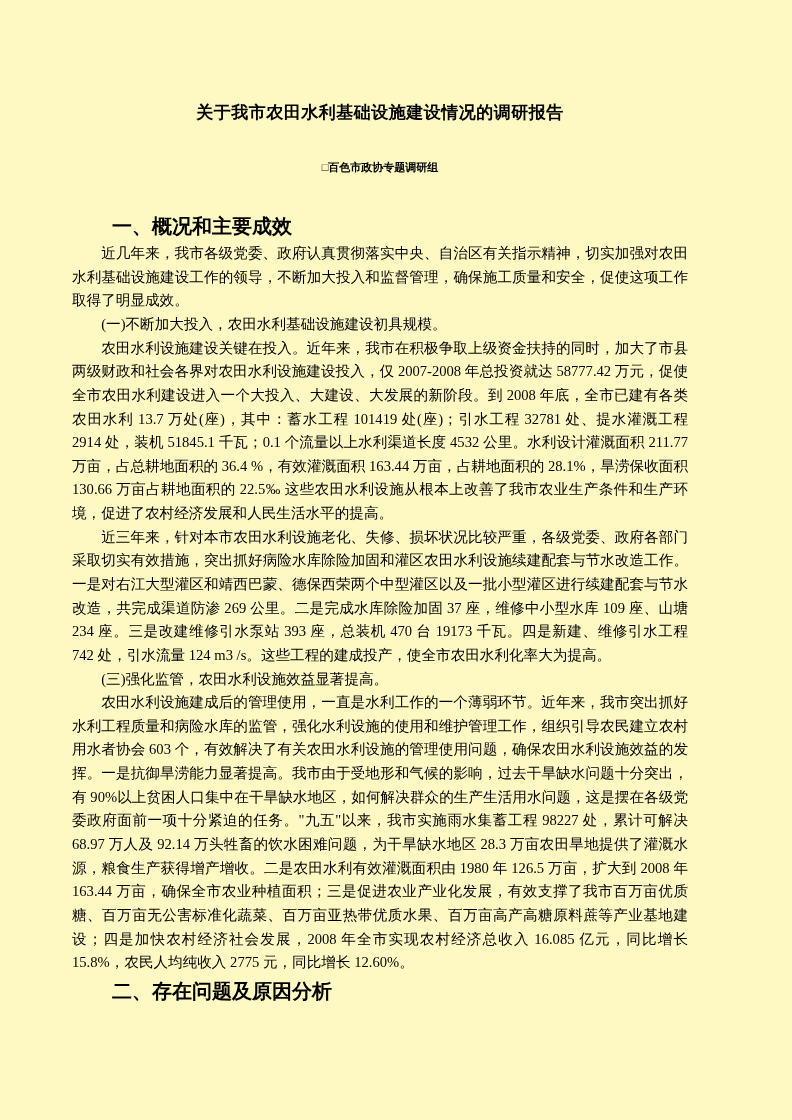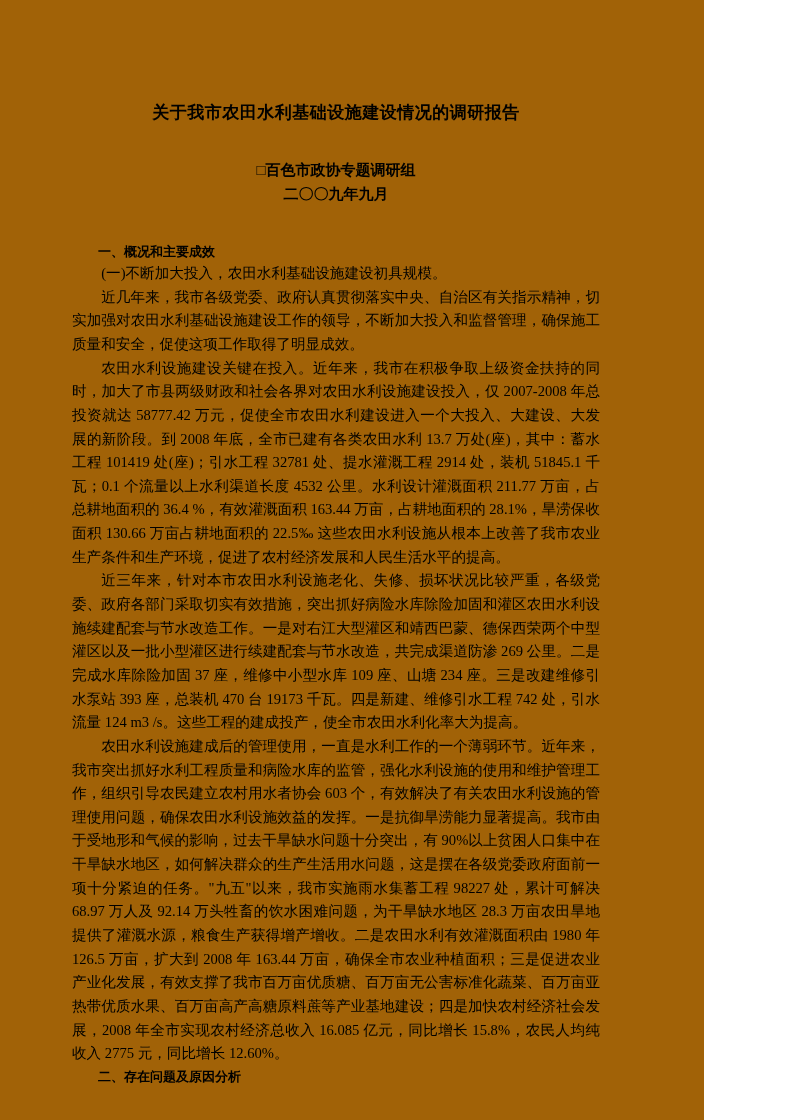--- a/index.html
+++ b/index.html
@@ -1,23 +1,23 @@
 <!DOCTYPE html>
 <html><head>
 <meta charset="utf-8">
 <style>
   html, body {
     margin: 0;
     padding: 0;
     background: #ffffff;
   }
   .page {
-    width: 704px;
+    width: 792px;
     height: 1120px;
-    background: #a16207;
+    background: #fef9c3;
     position: relative;
     box-sizing: border-box;
     padding: 90px 104px 40px 72px;
     font-family: "Liberation Serif", "DejaVu Serif", serif;
     color: #000000;
   }
   .doc-title {
     text-align: center;
     font-size: 17px;
     font-weight: bold;
@@ -25,59 +25,59 @@
     margin-top: 10px;
     margin-bottom: 0;
     line-height: 1.5;
   }
   .byline-block {
     text-align: center;
     margin-top: 32px;
     margin-bottom: 0;
   }
   .byline {
-    font-size: 15px;
+    font-size: 11px;
     font-weight: bold;
     line-height: 1.65;
   }
   .body-block {
     margin-top: 34px;
   }
   p.para {
     margin: 0;
     font-size: 14.6px;
     line-height: 1.62;
     text-align: justify;
     text-justify: inter-ideograph;
     text-indent: 2em;
   }
   p.heading {
     margin: 0;
-    font-size: 13px;
+    font-size: 20px;
     line-height: 1.62;
     font-weight: bold;
     text-indent: 2em;
     text-align: left;
   }
 </style>
 </head>
 <body>
 
 <div class="page">
 
   <h1 class="doc-title">关于我市农田水利基础设施建设情况的调研报告</h1>
 
   <div class="byline-block">
     <div class="byline">□百色市政协专题调研组</div>
-    <div class="byline">二〇〇九年九月</div>
   </div>
 
   <div class="body-block">
     <p class="heading">一、概况和主要成效</p>
+    <p class="para">近几年来，我市各级党委、政府认真贯彻落实中央、自治区有关指示精神，切实加强对农田水利基础设施建设工作的领导，不断加大投入和监督管理，确保施工质量和安全，促使这项工作取得了明显成效。</p>
     <p class="para">(一)不断加大投入，农田水利基础设施建设初具规模。</p>
-    <p class="para">近几年来，我市各级党委、政府认真贯彻落实中央、自治区有关指示精神，切实加强对农田水利基础设施建设工作的领导，不断加大投入和监督管理，确保施工质量和安全，促使这项工作取得了明显成效。</p>
     <p class="para">农田水利设施建设关键在投入。近年来，我市在积极争取上级资金扶持的同时，加大了市县两级财政和社会各界对农田水利设施建设投入，仅 2007-2008 年总投资就达 58777.42 万元，促使全市农田水利建设进入一个大投入、大建设、大发展的新阶段。到 2008 年底，全市已建有各类农田水利 13.7 万处(座)，其中：蓄水工程 101419 处(座)；引水工程 32781 处、提水灌溉工程 2914 处，装机 51845.1 千瓦；0.1 个流量以上水利渠道长度 4532 公里。水利设计灌溉面积 211.77 万亩，占总耕地面积的 36.4 %，有效灌溉面积 163.44 万亩，占耕地面积的 28.1%，旱涝保收面积 130.66 万亩占耕地面积的 22.5‰ 这些农田水利设施从根本上改善了我市农业生产条件和生产环境，促进了农村经济发展和人民生活水平的提高。</p>
     <p class="para">近三年来，针对本市农田水利设施老化、失修、损坏状况比较严重，各级党委、政府各部门采取切实有效措施，突出抓好病险水库除险加固和灌区农田水利设施续建配套与节水改造工作。一是对右江大型灌区和靖西巴蒙、德保西荣两个中型灌区以及一批小型灌区进行续建配套与节水改造，共完成渠道防渗 269 公里。二是完成水库除险加固 37 座，维修中小型水库 109 座、山塘 234 座。三是改建维修引水泵站 393 座，总装机 470 台 19173 千瓦。四是新建、维修引水工程 742 处，引水流量 124 m3 /s。这些工程的建成投产，使全市农田水利化率大为提高。</p>
+    <p class="para">(三)强化监管，农田水利设施效益显著提高。</p>
     <p class="para">农田水利设施建成后的管理使用，一直是水利工作的一个薄弱环节。近年来，我市突出抓好水利工程质量和病险水库的监管，强化水利设施的使用和维护管理工作，组织引导农民建立农村用水者协会 603 个，有效解决了有关农田水利设施的管理使用问题，确保农田水利设施效益的发挥。一是抗御旱涝能力显著提高。我市由于受地形和气候的影响，过去干旱缺水问题十分突出，有 90%以上贫困人口集中在干旱缺水地区，如何解决群众的生产生活用水问题，这是摆在各级党委政府面前一项十分紧迫的任务。"九五"以来，我市实施雨水集蓄工程 98227 处，累计可解决 68.97 万人及 92.14 万头牲畜的饮水困难问题，为干旱缺水地区 28.3 万亩农田旱地提供了灌溉水源，粮食生产获得增产增收。二是农田水利有效灌溉面积由 1980 年 126.5 万亩，扩大到 2008 年 163.44 万亩，确保全市农业种植面积；三是促进农业产业化发展，有效支撑了我市百万亩优质糖、百万亩无公害标准化蔬菜、百万亩亚热带优质水果、百万亩高产高糖原料蔗等产业基地建设；四是加快农村经济社会发展，2008 年全市实现农村经济总收入 16.085 亿元，同比增长 15.8%，农民人均纯收入 2775 元，同比增长 12.60%。</p>
     <p class="heading">二、存在问题及原因分析</p>
   </div>
 
 </div>
 
 </body></html>

